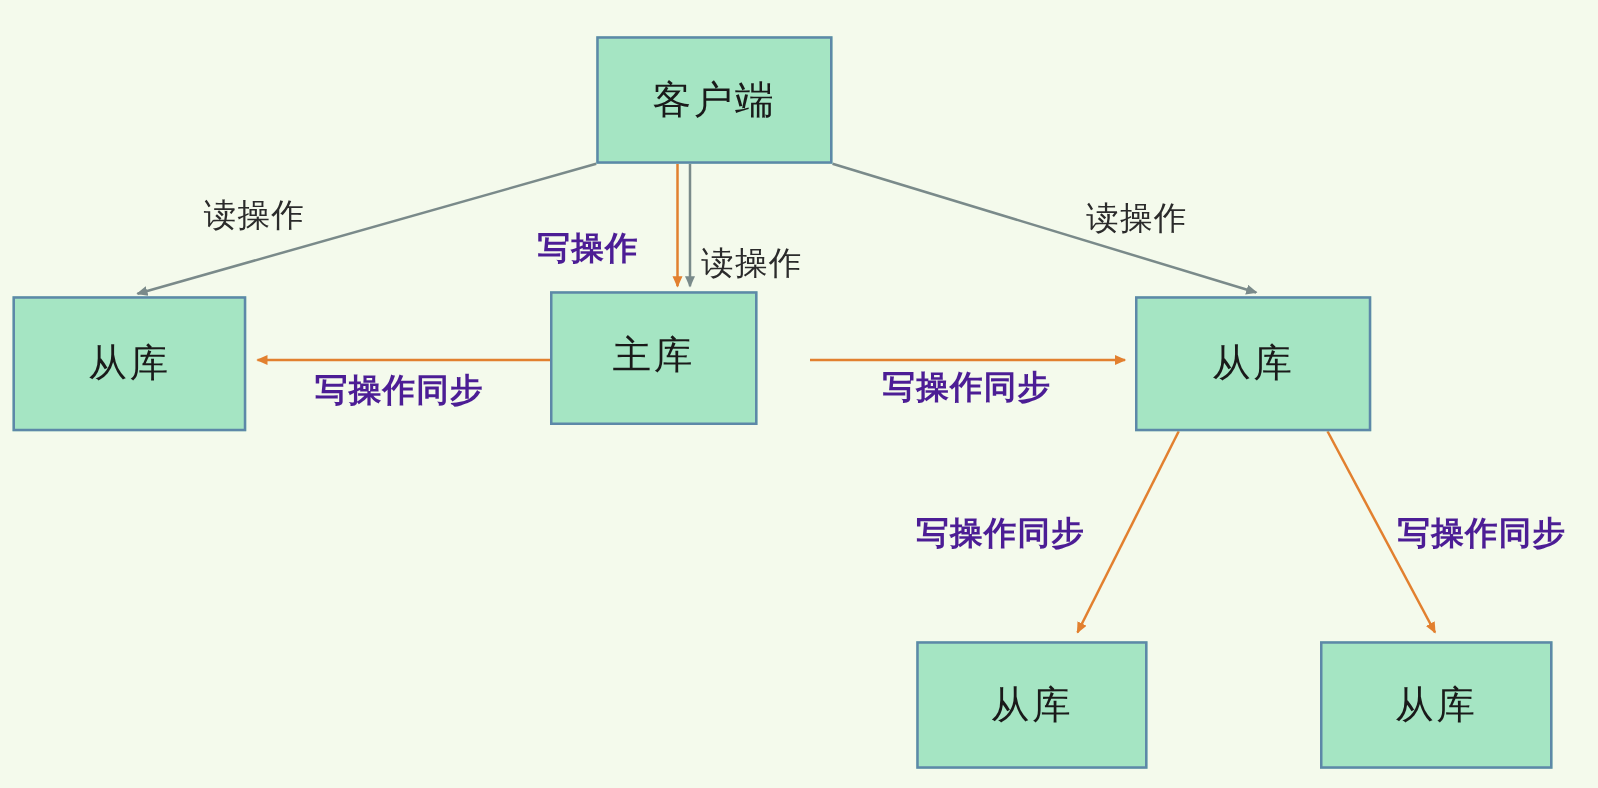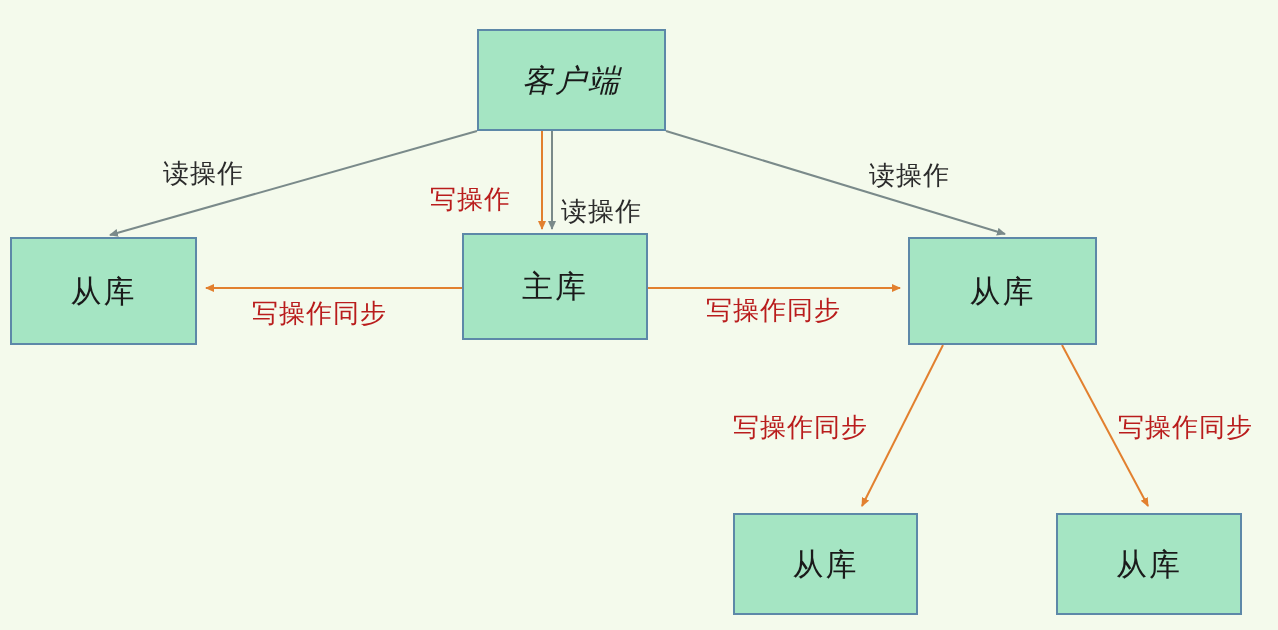--- a/index.html
+++ b/index.html
@@ -46,21 +46,22 @@
     position: absolute;
     font-size: 26px;
     line-height: 1;
     white-space: nowrap;
     letter-spacing: 1px;
   }
   .edge-label.read {
     color: #2b2b2b;
   }
   .edge-label.write {
-    color: #b91c1c;
+    color: #4c1d95;
+    font-weight: bold;
   }
 </style>
 </head>
 <body>
 
 <div id="diagram-root">
 
   <svg id="edges-layer" viewBox="0 0 1278 630" xmlns="http://www.w3.org/2000/svg">
     <defs>
       <marker id="arrow-gray" markerWidth="10" markerHeight="10" refX="8" refY="4" orient="auto" markerUnits="userSpaceOnUse">
@@ -81,29 +82,29 @@
 
     <path d="M 462,288 L 206,288" fill="none" stroke="#e2802f" stroke-width="2" marker-end="url(#arrow-orange)"></path>
 
     <path d="M 648,288 L 900,288" fill="none" stroke="#e2802f" stroke-width="2" marker-end="url(#arrow-orange)"></path>
 
     <path d="M 943,345 L 862,506" fill="none" stroke="#e2802f" stroke-width="2" marker-end="url(#arrow-orange)"></path>
 
     <path d="M 1062,345 L 1148,506" fill="none" stroke="#e2802f" stroke-width="2" marker-end="url(#arrow-orange)"></path>
   </svg>
 
-  <div class="node" style="left:477px; top:29px; width:189px; height:102px;font-style:italic;">
+  <div class="node" style="left:477px; top:29px; width:189px; height:102px;">
     <span class="node-label">客户端</span>
   </div>
 
   <div class="node" style="left:10px; top:237px; width:187px; height:108px;">
     <span class="node-label">从库</span>
   </div>
 
-  <div class="node" style="left:462px; top:233px; width:186px; height:107px;">
+  <div class="node" style="left:440px; top:233px; width:166px; height:107px;font-family:Liberation Mono, monospace;">
     <span class="node-label">主库</span>
   </div>
 
   <div class="node" style="left:908px; top:237px; width:189px; height:108px;">
     <span class="node-label">从库</span>
   </div>
 
   <div class="node" style="left:733px; top:513px; width:185px; height:102px;">
     <span class="node-label">从库</span>
   </div>

